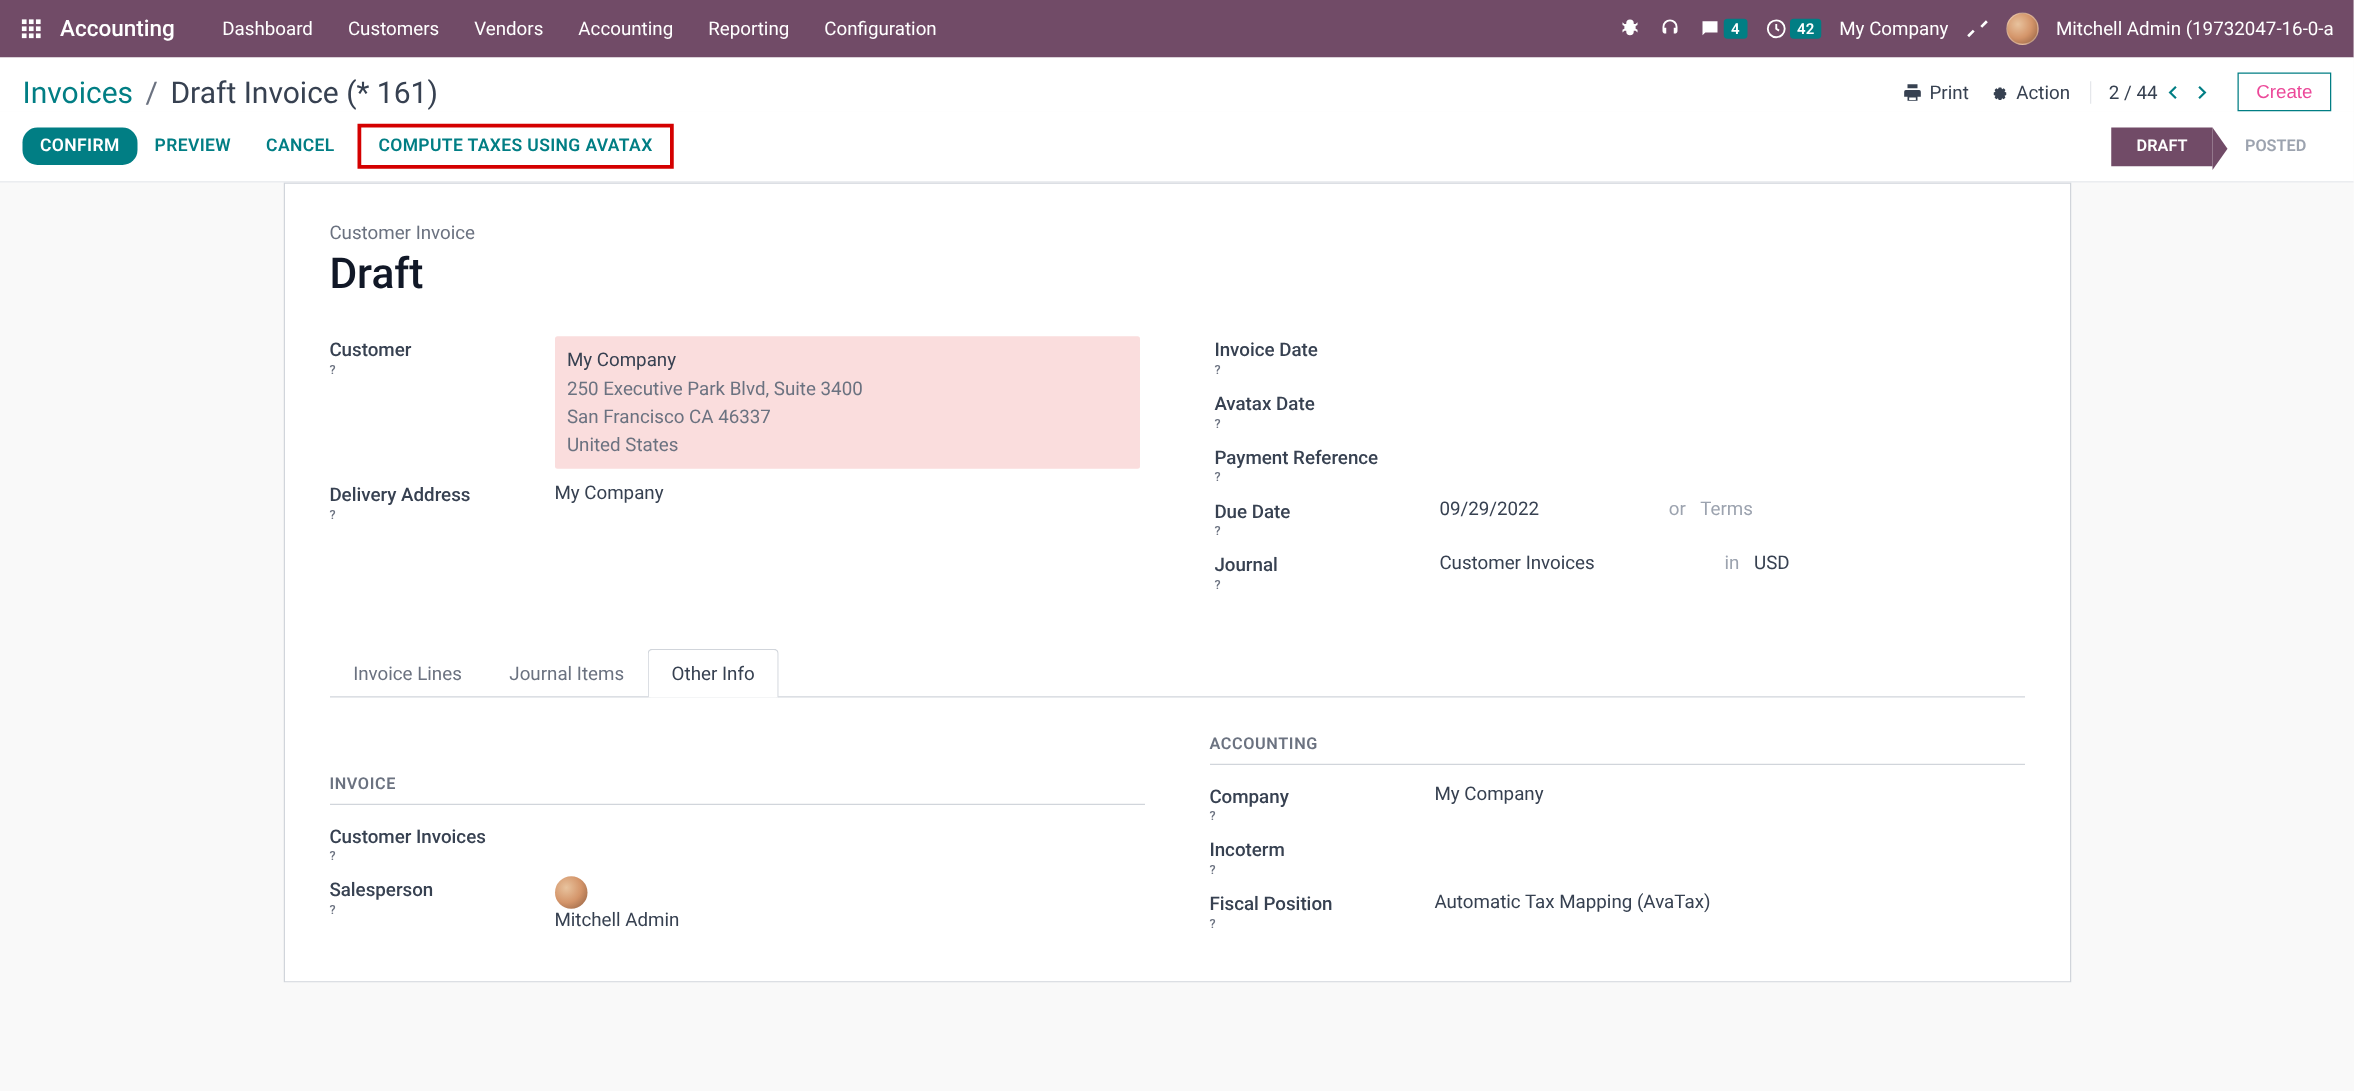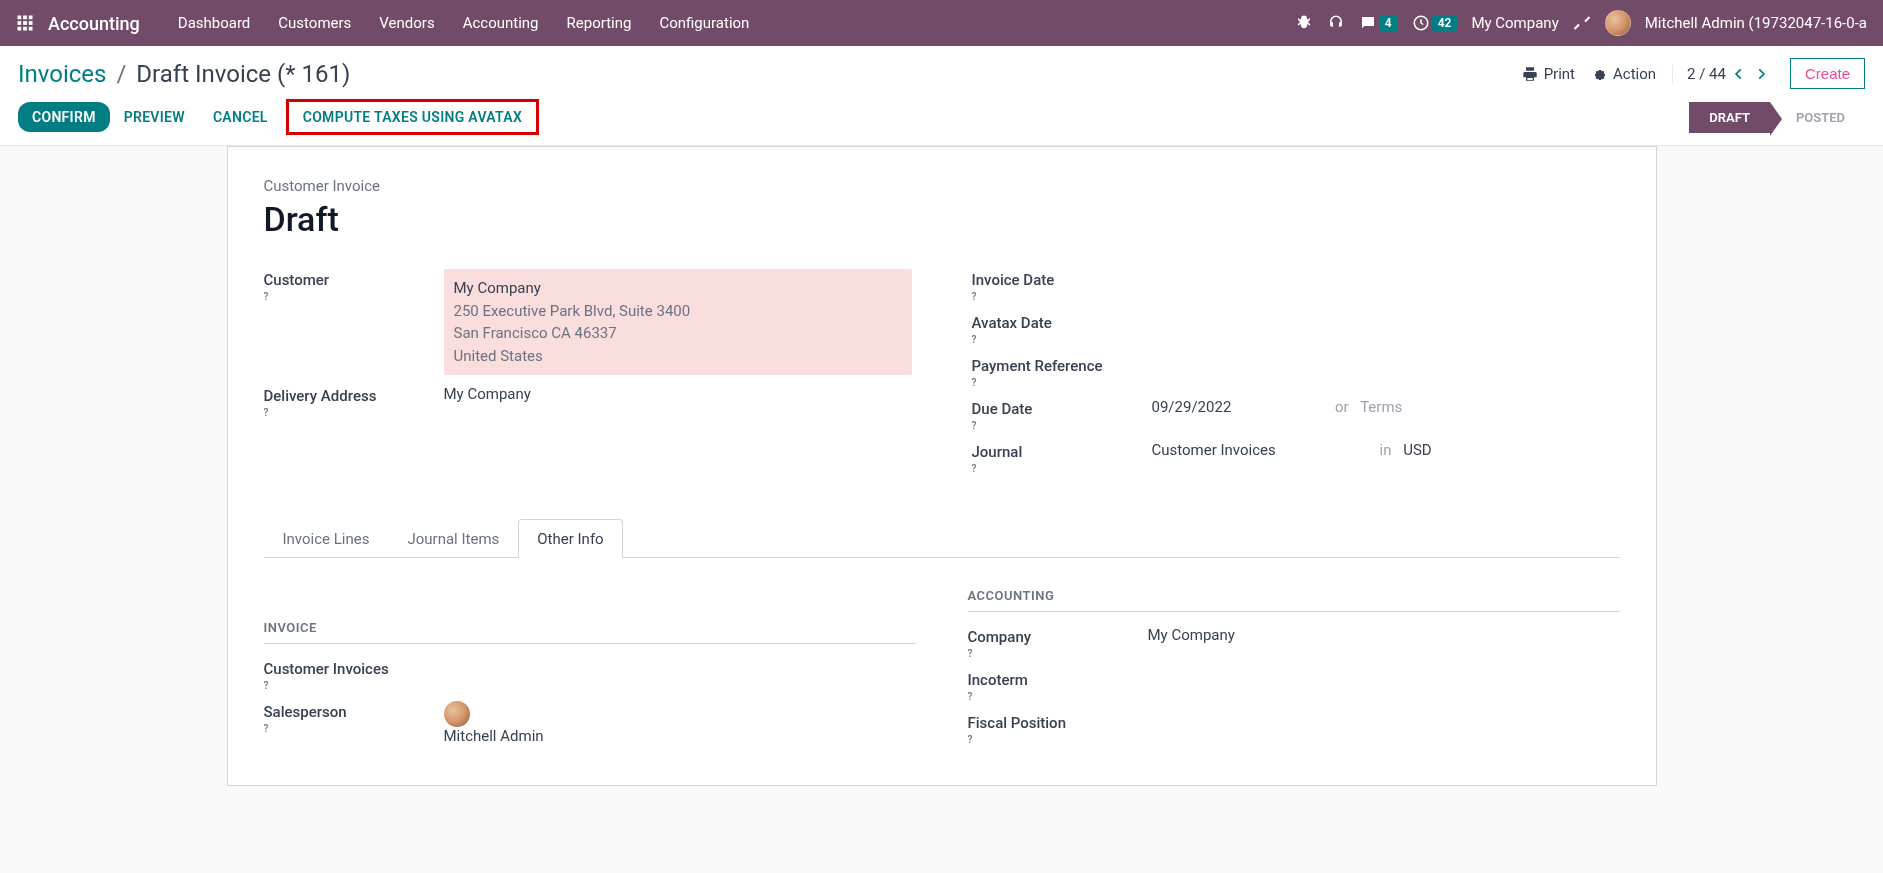--- a/index.html
+++ b/index.html
@@ -293,18 +293,19 @@
               <span>Incoterm</span>
               <span class="help-q">?</span>
             </div>
         <div class="form-value"></div>
       </div>
       <div class="form-row">
         <div class="form-label">
               <span>Fiscal Position</span>
               <span class="help-q">?</span>
             </div>
+        <div class="form-value">Automatic Tax Mapping (AvaTax)</div>
       </div>
     </div>
   </div>
 
 </div>
 </div>
 
 </body></html>

